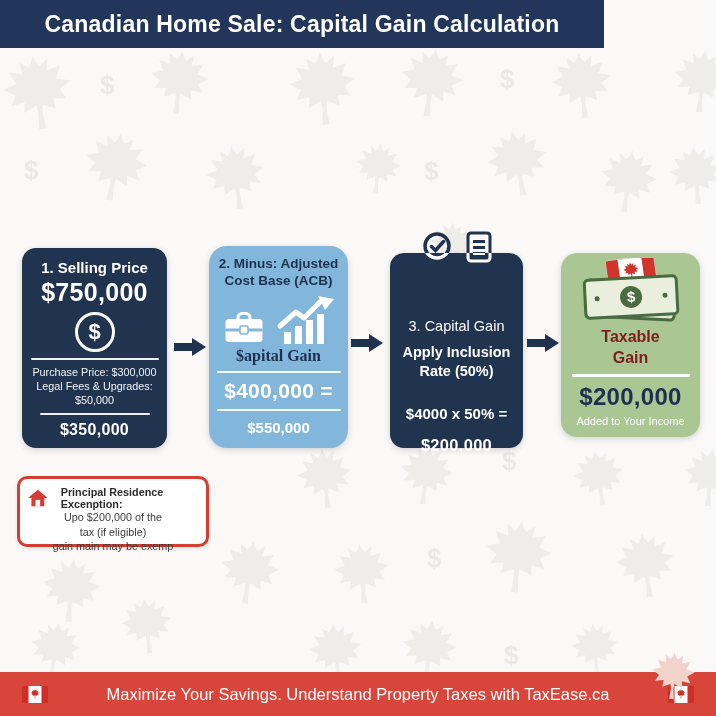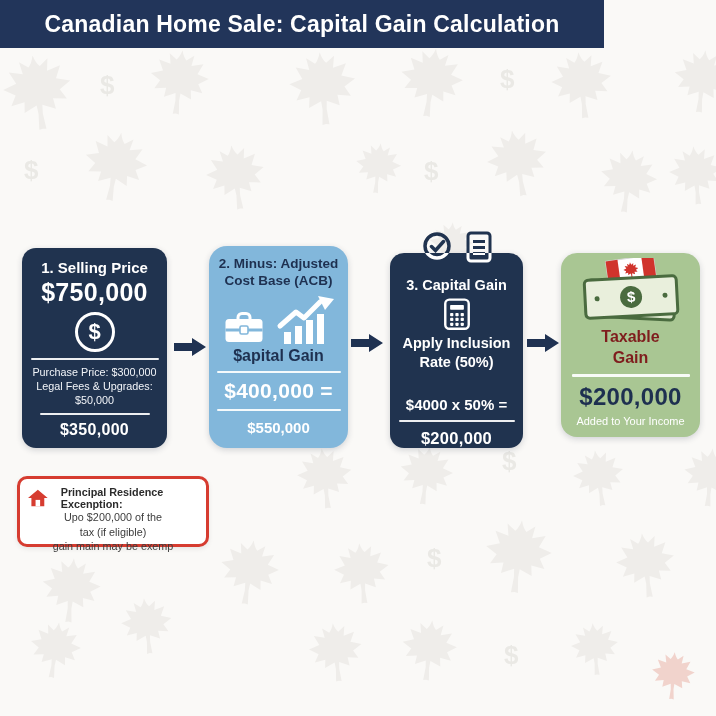--- a/index.html
+++ b/index.html
@@ -27,32 +27,32 @@
   .box1 .amt{ font-size:25px; font-weight:bold; margin-top:2px; letter-spacing:.3px; }
   .coin { width:40px; height:40px; border:3px solid #fff; border-radius:50%; display:flex; align-items:center; justify-content:center; margin:5px 0 6px; font-size:22px; font-weight:bold; }
   .box1 .d1 { width:128px; margin-bottom:5px; }
   .box1 .details { font-size:10.8px; line-height:14px; color:#f2f5f9; }
   .box1 .d2 { width:110px; margin-top:6px; }
   .box1 .res{ font-size:16px; font-weight:bold; margin-top:6px; letter-spacing:.3px; }
   
   .box2 { left:209px; top:246px; width:139px; height:202px; background:#82b7db; border-radius:18px; padding-top:9px; }
   .box2 .t  { font-size:13.5px; line-height:17px; font-weight:bold; color:#1e3050; }
   .box2 .icons { display:flex; align-items:flex-end; gap:10px; margin-top:7px; height:48px; }
-  .box2 .lbl{ font-size:16px; font-weight:bold; color:#1e3050; margin-top:3px; }
+  .box2 .lbl{ font-size:16px; font-weight:bold; color:#1e3050; margin-top:3px;font-family:Liberation Serif, serif; }
   .box2 .d1 { width:124px; margin-top:6px; }
   .box2 .amt{ font-size:21px; font-weight:bold; color:#fff; margin-top:6px; letter-spacing:.3px; }
   .box2 .d2 { width:124px; margin-top:6px; }
   .box2 .res{ font-size:15px; font-weight:bold; color:#fff; margin-top:8px;text-align:center; }
   
   .box3 { left:390px; top:253px; width:133px; height:195px; background:#20334f; border-radius:14px; color:#fff; padding-top:24px; }
   .top-icons { position:absolute; top:-22px; left:50%; transform:translateX(-50%); width:84px; height:40px; }
   .icon-layer { position:absolute; inset:0; display:flex; justify-content:center; gap:14px; align-items:flex-start; }
   .layer-navy  { color:#20334f; clip-path:inset(0 0 calc(100% - 22px) 0); }
   .layer-white { color:#ffffff; clip-path:inset(22px 0 0 0); }
-  .box3 .t  { font-size:14.5px; font-weight:bold; }
+  .box3 .t  { font-size:14.5px; font-weight:normal;margin-top:41px; }
   .box3 .calc { margin-top:5px; }
   .box3 .lbl{ font-size:14.5px; line-height:19px; font-weight:bold; margin-top:4px; }
   .box3 .formula { font-size:15px; font-weight:bold; margin-top:24px; }
   .box3 .d1 { width:116px; margin-top:7px; }
   .box3 .res{ font-size:16.5px; font-weight:bold; margin-top:7px; letter-spacing:.3px; }
   
   .box4 { left:561px; top:253px; width:139px; height:184px; background:#a9c693; border-radius:16px; padding-top:5px; }
   .box4 .t  { font-size:16px; line-height:21px; font-weight:bold; color:#7f1d1d; margin-top:2px; }
   .box4 .d1 { width:118px; height:2.5px; margin-top:6px; }
   .box4 .amt{ font-size:24px; font-weight:bold; color:#1e3050; margin-top:6px; letter-spacing:.3px; }
@@ -320,14 +320,29 @@
     </div>
     <div class="eline">Upo $200,000 of the</div>
     <div class="eline">tax (if eligible)</div>
     <div class="eline">gain main may be exemp</div>
   </aside>
 
   <svg class="pinkleaf" style="left:650px;top:652px;width:46px;height:50px;transform:rotate(4deg)">
       <use href="#mapleleaf"></use>
     </svg>
 
+  <footer class="footer">
+    <svg class="flag-left" width="26" height="17" viewBox="0 0 26 17">
+      <rect x="0" y="0" width="26" height="17" fill="#ffffff"></rect>
+      <rect x="0" y="0" width="6.5" height="17" fill="#cf2e26"></rect>
+      <rect x="19.5" y="0" width="6.5" height="17" fill="#cf2e26"></rect>
+      <use href="#mapleleaf" x="8.5" y="2.5" width="9" height="11" fill="#cf2e26"></use>
+    </svg>
+    <div class="msg">Maximize Your Savings. Understand Property Taxes with TaxEase.ca</div>
+    <svg class="flag-right" width="26" height="17" viewBox="0 0 26 17">
+      <rect x="0" y="0" width="26" height="17" fill="#ffffff"></rect>
+      <rect x="0" y="0" width="6.5" height="17" fill="#cf2e26"></rect>
+      <rect x="19.5" y="0" width="6.5" height="17" fill="#cf2e26"></rect>
+      <use href="#mapleleaf" x="8.5" y="2.5" width="9" height="11" fill="#cf2e26"></use>
+    </svg>
+  </footer>
 
 </div>
 
 </body></html>

